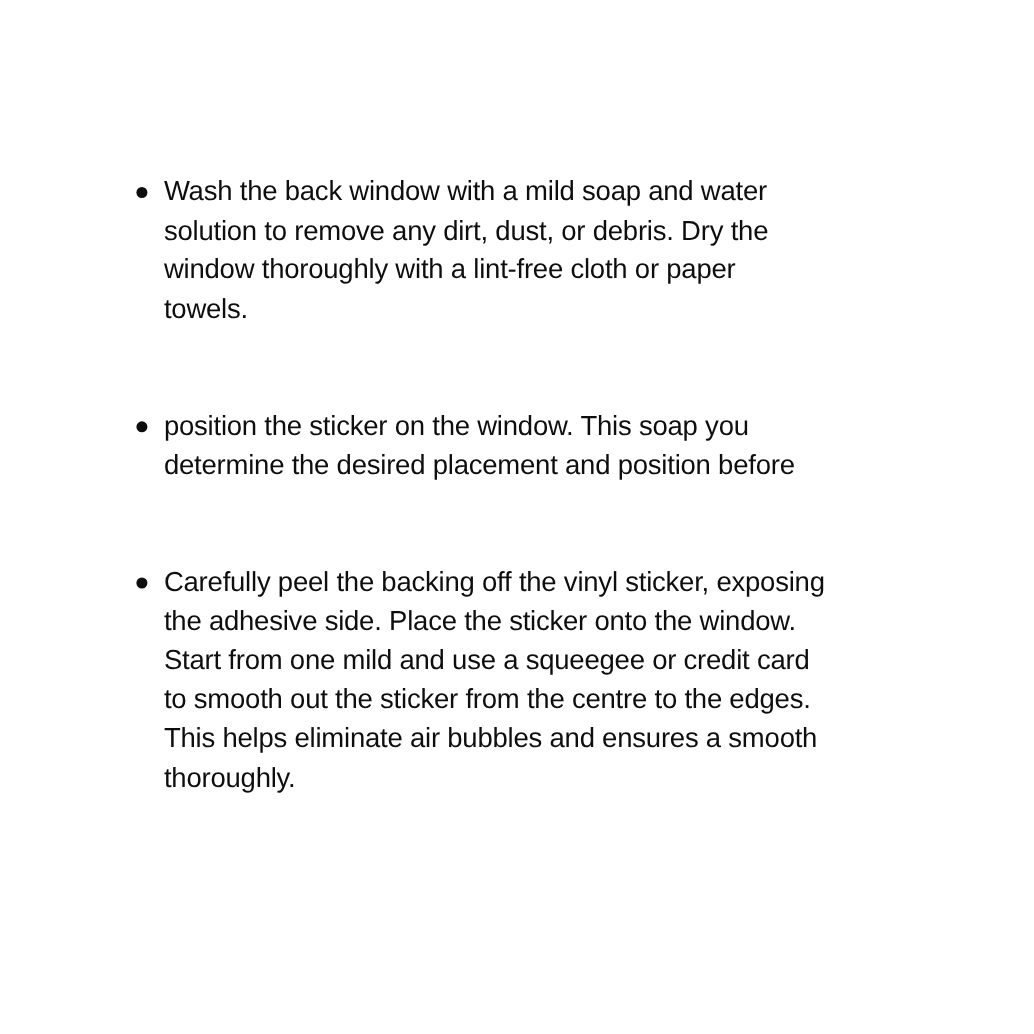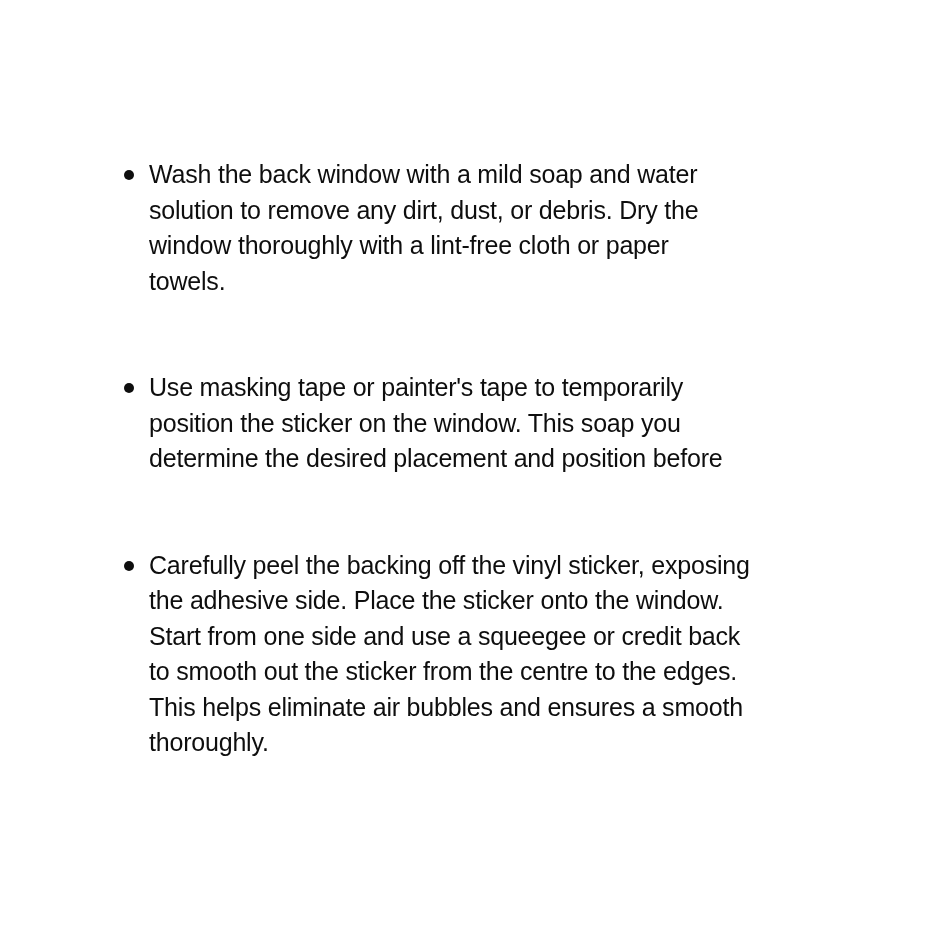--- a/index.html
+++ b/index.html
@@ -71,32 +71,31 @@
         <span class="line">Wash the back window with a mild soap and water</span>
         <span class="line">solution to remove any dirt, dust, or debris. Dry the</span>
         <span class="line">window thoroughly with a lint-free cloth or paper</span>
         <span class="line">towels.</span>
       </div>
     </div>
 
     <div class="bullet-item">
       <span class="dot"></span>
       <div class="lines">
-        <span class="line">Use masking tape or painter's tape to temporarily</span>
         <span class="line">position the sticker on the window. This soap you</span>
         <span class="line">determine the desired placement and position before</span>
       </div>
     </div>
 
     <div class="bullet-item">
       <span class="dot"></span>
       <div class="lines">
         <span class="line">Carefully peel the backing off the vinyl sticker, exposing</span>
         <span class="line">the adhesive side. Place the sticker onto the window.</span>
-        <span class="line">Start from one side and use a squeegee or credit back</span>
+        <span class="line">Start from one mild and use a squeegee or credit card</span>
         <span class="line">to smooth out the sticker from the centre to the edges.</span>
         <span class="line">This helps eliminate air bubbles and ensures a smooth</span>
         <span class="line">thoroughly.</span>
       </div>
     </div>
 
   </div>
 </div>
 
 </body></html>

